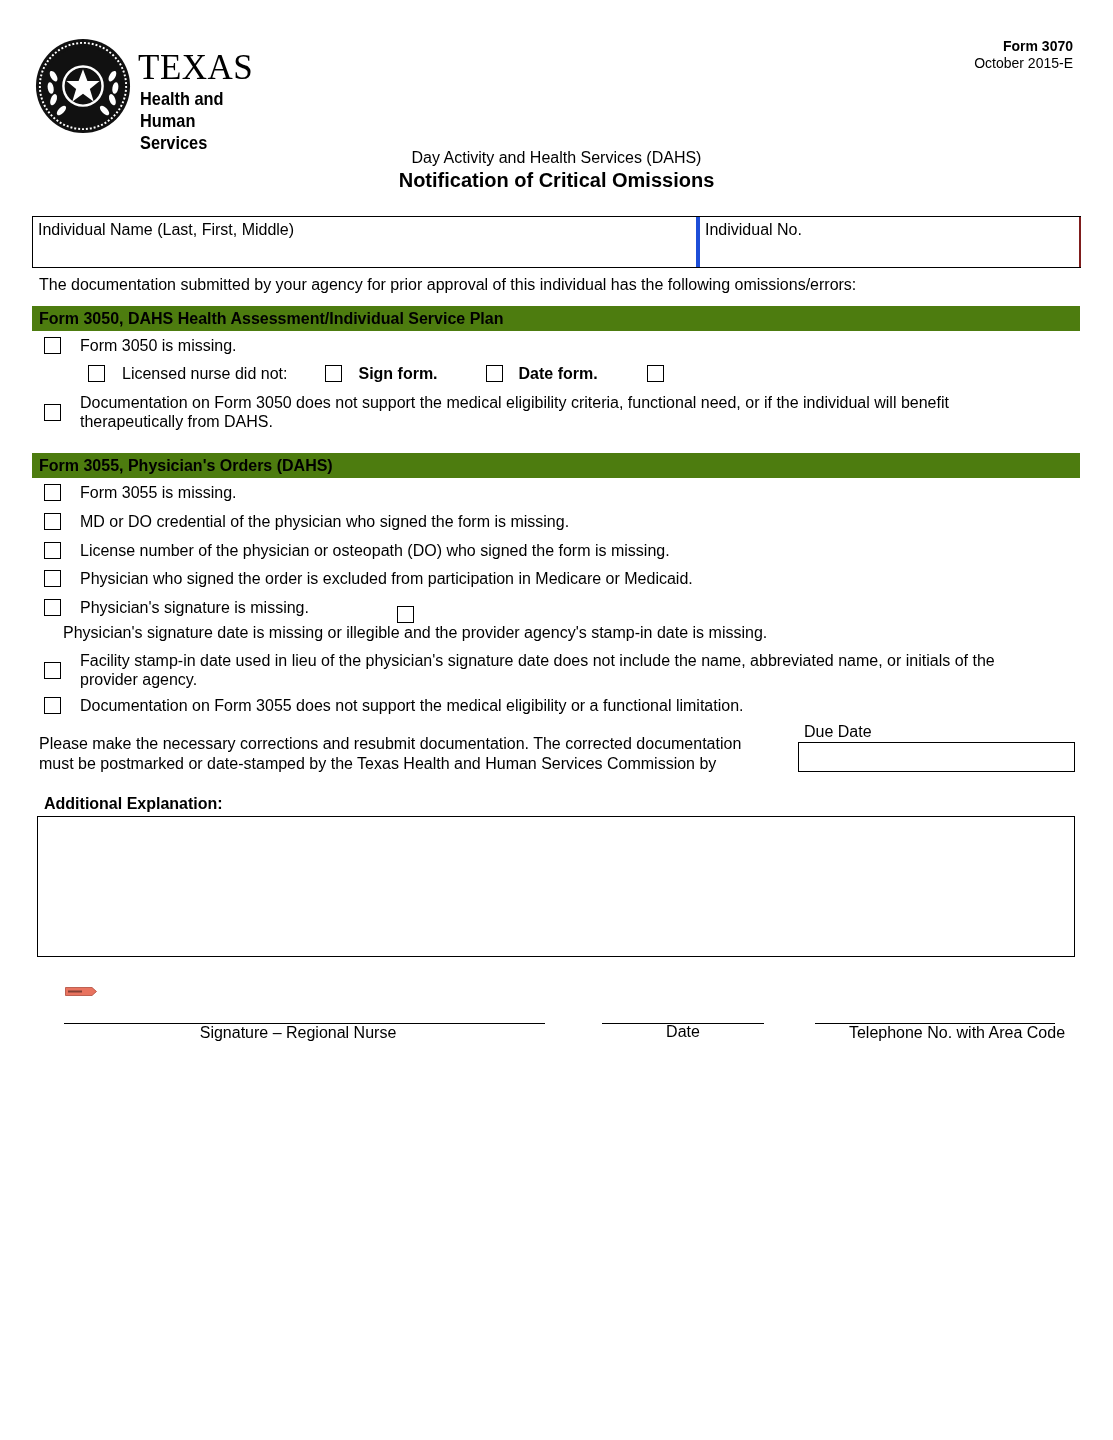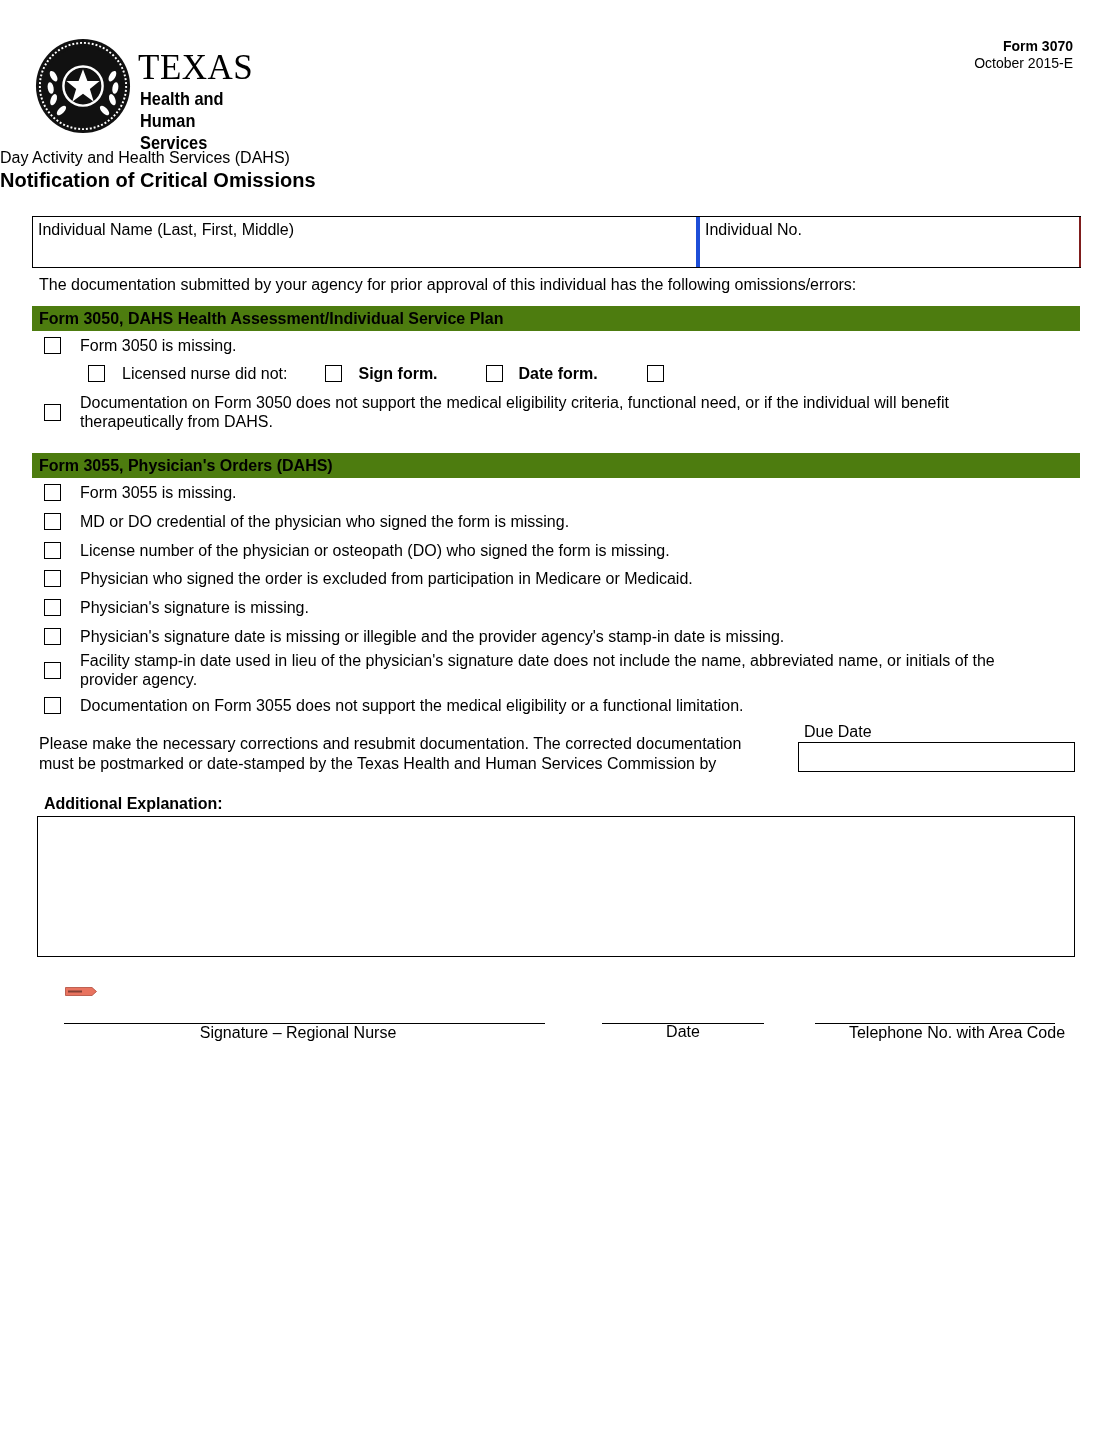--- a/index.html
+++ b/index.html
@@ -5,21 +5,21 @@
   html, body { margin: 0; padding: 0; background: #ffffff; }
   body { width: 1113px; height: 1440px; position: relative; overflow: hidden;
          font-family: "Liberation Sans", sans-serif; color: #000; }
   .abs { position: absolute; }
   .logo { left: 34px; top: 36px; width: 260px; height: 104px; }
   .logo-texas { position: absolute; left: 104px; top: 14px; font-family: "Liberation Serif", serif;
                 font-size: 35px; letter-spacing: 0.5px; line-height: 1; }
   .logo-hhs { position: absolute; left: 106px; top: 52px; font-size: 19px; font-weight: bold;
               line-height: 22px; transform: scaleX(0.86); transform-origin: left top; }
   .form-no { right: 40px; top: 38px; text-align: right; font-size: 14px; line-height: 17px; }
-  .title-block { left: 0; width: 1113px; top: 148px; text-align: left; }
+  .title-block { left: 0; width: 1113px; top: 148px; text-align: center; }
   .subtitle { font-size: 16px; line-height: 20px; }
   .main-title { font-size: 20px; font-weight: bold; line-height: 24px; }
   .id-table { left: 32px; top: 216px; width: 1048px; height: 50px; border: 1px solid #000;
               border-right: none; display: flex; }
   .id-cell { font-size: 16px; padding: 4px 5px; box-sizing: border-box; }
   .id-name { width: 667px; border-right: 4px solid #1d4ed8; }
   .id-no { flex: 1; border-right: 2px solid #7f1d1d; }
   .intro { left: 39px; top: 276px; font-size: 16px; }
   .section-bar { left: 32px; width: 1048px; height: 25px; background: #4d7c0f;
                  font-size: 16px; font-weight: bold; line-height: 25px; padding-left: 7px; box-sizing: border-box; }
@@ -124,21 +124,21 @@
   <span class="lbl">License number of the physician or osteopath (DO) who signed the form is missing.</span>
 </div>
 <div class="abs row" style="top:569px;">
   <span class="cb"></span>
   <span class="lbl">Physician who signed the order is excluded from participation in Medicare or Medicaid.</span>
 </div>
 <div class="abs row" style="top:598px;">
   <span class="cb"></span>
   <span class="lbl">Physician's signature is missing.</span>
 </div>
-<div class="abs row" style="top:627px;">
+<div class="abs row" style="top:606px;flex-direction:column;">
   <span class="cb"></span>
   <span class="lbl">Physician's signature date is missing or illegible and the provider agency's stamp-in date is missing.</span>
 </div>
 <div class="abs row" style="top:651px; width:1000px;">
   <span class="cb"></span>
   <span class="lbl">Facility stamp-in date used in lieu of the physician's signature date does not include the name, abbreviated name, or initials of the provider agency.</span>
 </div>
 <div class="abs row" style="top:696px;">
   <span class="cb"></span>
   <span class="lbl">Documentation on Form 3055 does not support the medical eligibility or a functional limitation.</span>

